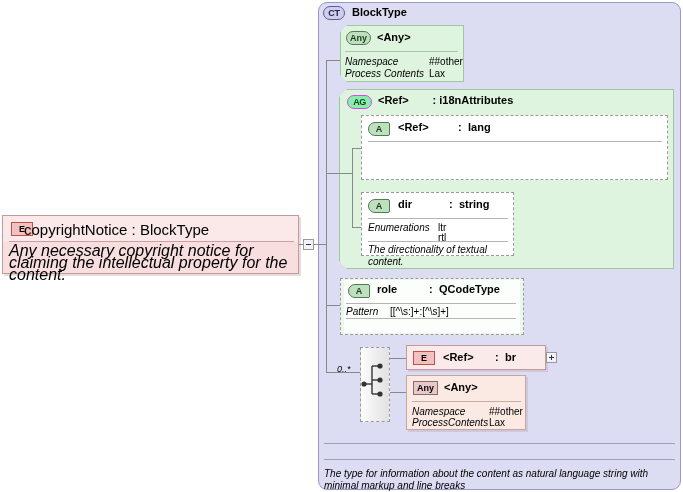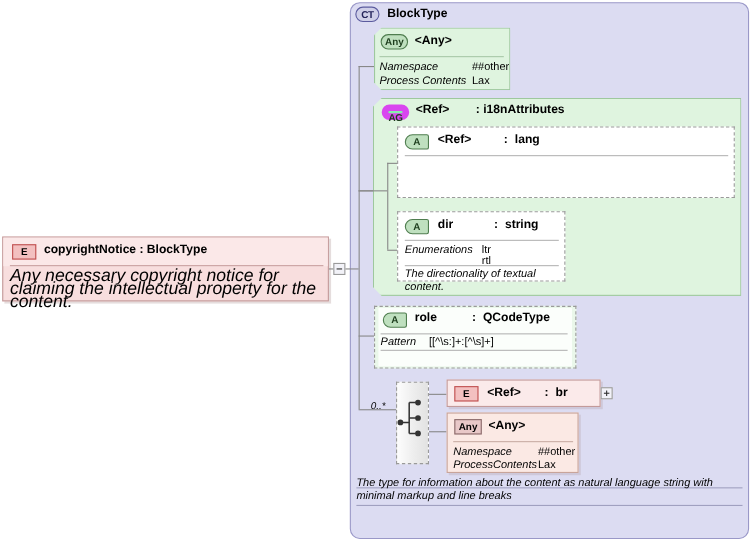--- a/index.html
+++ b/index.html
@@ -106,21 +106,21 @@
   .ct-mixed .k { font-style: italic; }
   .ct-mixed .v { font-weight: bold; margin-left: 12px; }
   .ct-footer-sep2 {
     position: absolute;
     left: 324px; top: 459px;
     width: 351px; height: 1px;
     background: #a0a0c0;
   }
   .ct-desc {
     position: absolute;
-    left: 324px; top: 434px;
+    left: 324px; top: 468px;
     width: 348px;
     font-size: 10px;
     font-style: italic;
     line-height: 12px;
   }
 
   
   .elem-box {
     position: absolute;
     left: 2px; top: 215px;
@@ -144,23 +144,23 @@
     border: 1px solid #c05050;
     background: #f3c0c0;
     font-size: 9px;
     font-weight: bold;
     text-align: center;
     line-height: 13px;
     color: #000;
   }
   .elem-title {
     position: absolute;
-    left: 37px; top: 5px;
-    font-size: 11px;
-    font-weight: bold;
+    left: 21px; top: 5px;
+    font-size: 15px;
+    font-weight: normal;
     white-space: nowrap;
   }
   .elem-sep {
     position: absolute;
     left: 6px; top: 25px;
     width: 285px; height: 1px;
     background: #c9a0a0;
   }
   .elem-desc {
     position: absolute;
@@ -233,21 +233,21 @@
     background: #dff4df;
     border: 1px solid #9ec89e;
     clip-path: polygon(8px 0, 100% 0, 100% 100%, 8px 100%, 0 calc(100% - 8px), 0 8px);
     box-shadow: 2px 2px 0 rgba(140,160,140,0.22);
   }
   .ag-badge {
     position: absolute;
     left: 347px; top: 95px;
     width: 25px; height: 14px;
     box-sizing: border-box;
-    border: 6px solid #d946ef;
+    border: 1px solid #d946ef;
     border-radius: 7px;
     background: #86efac;
     font-size: 9px;
     font-weight: bold;
     text-align: center;
     line-height: 13px;
     color: #1d3d1d;
     letter-spacing: -0.4px;
   }
   .ag-title {

